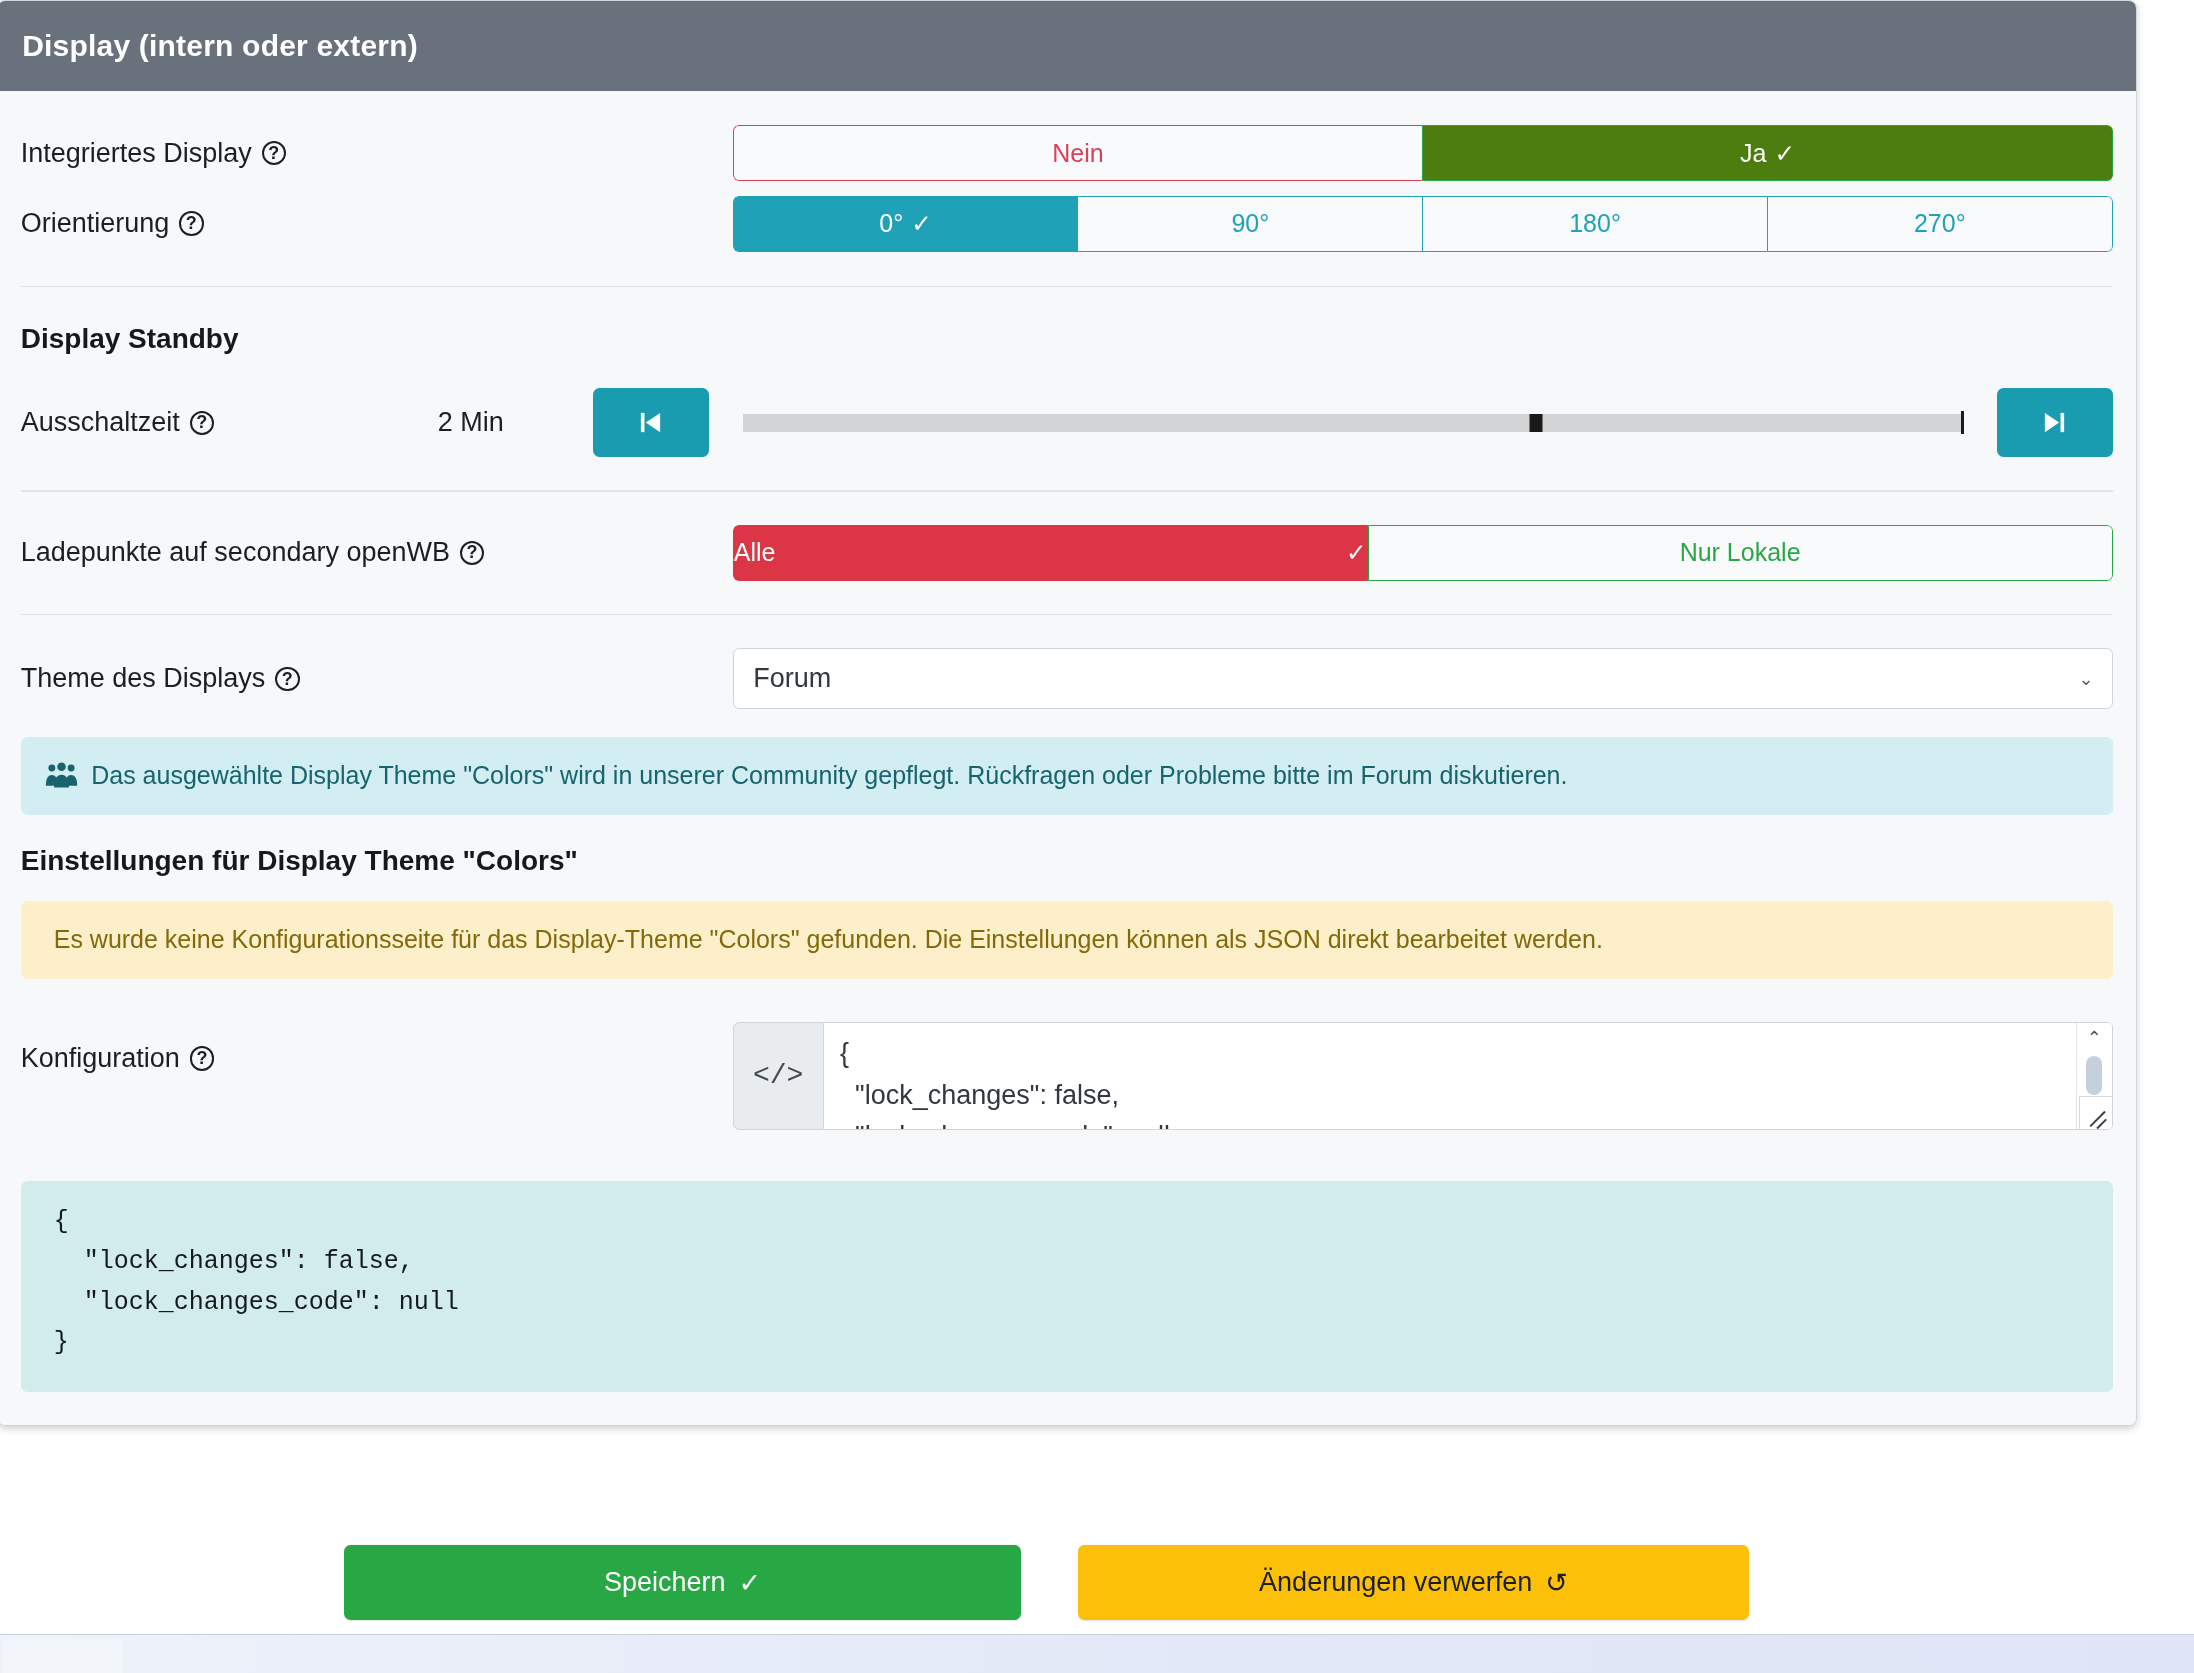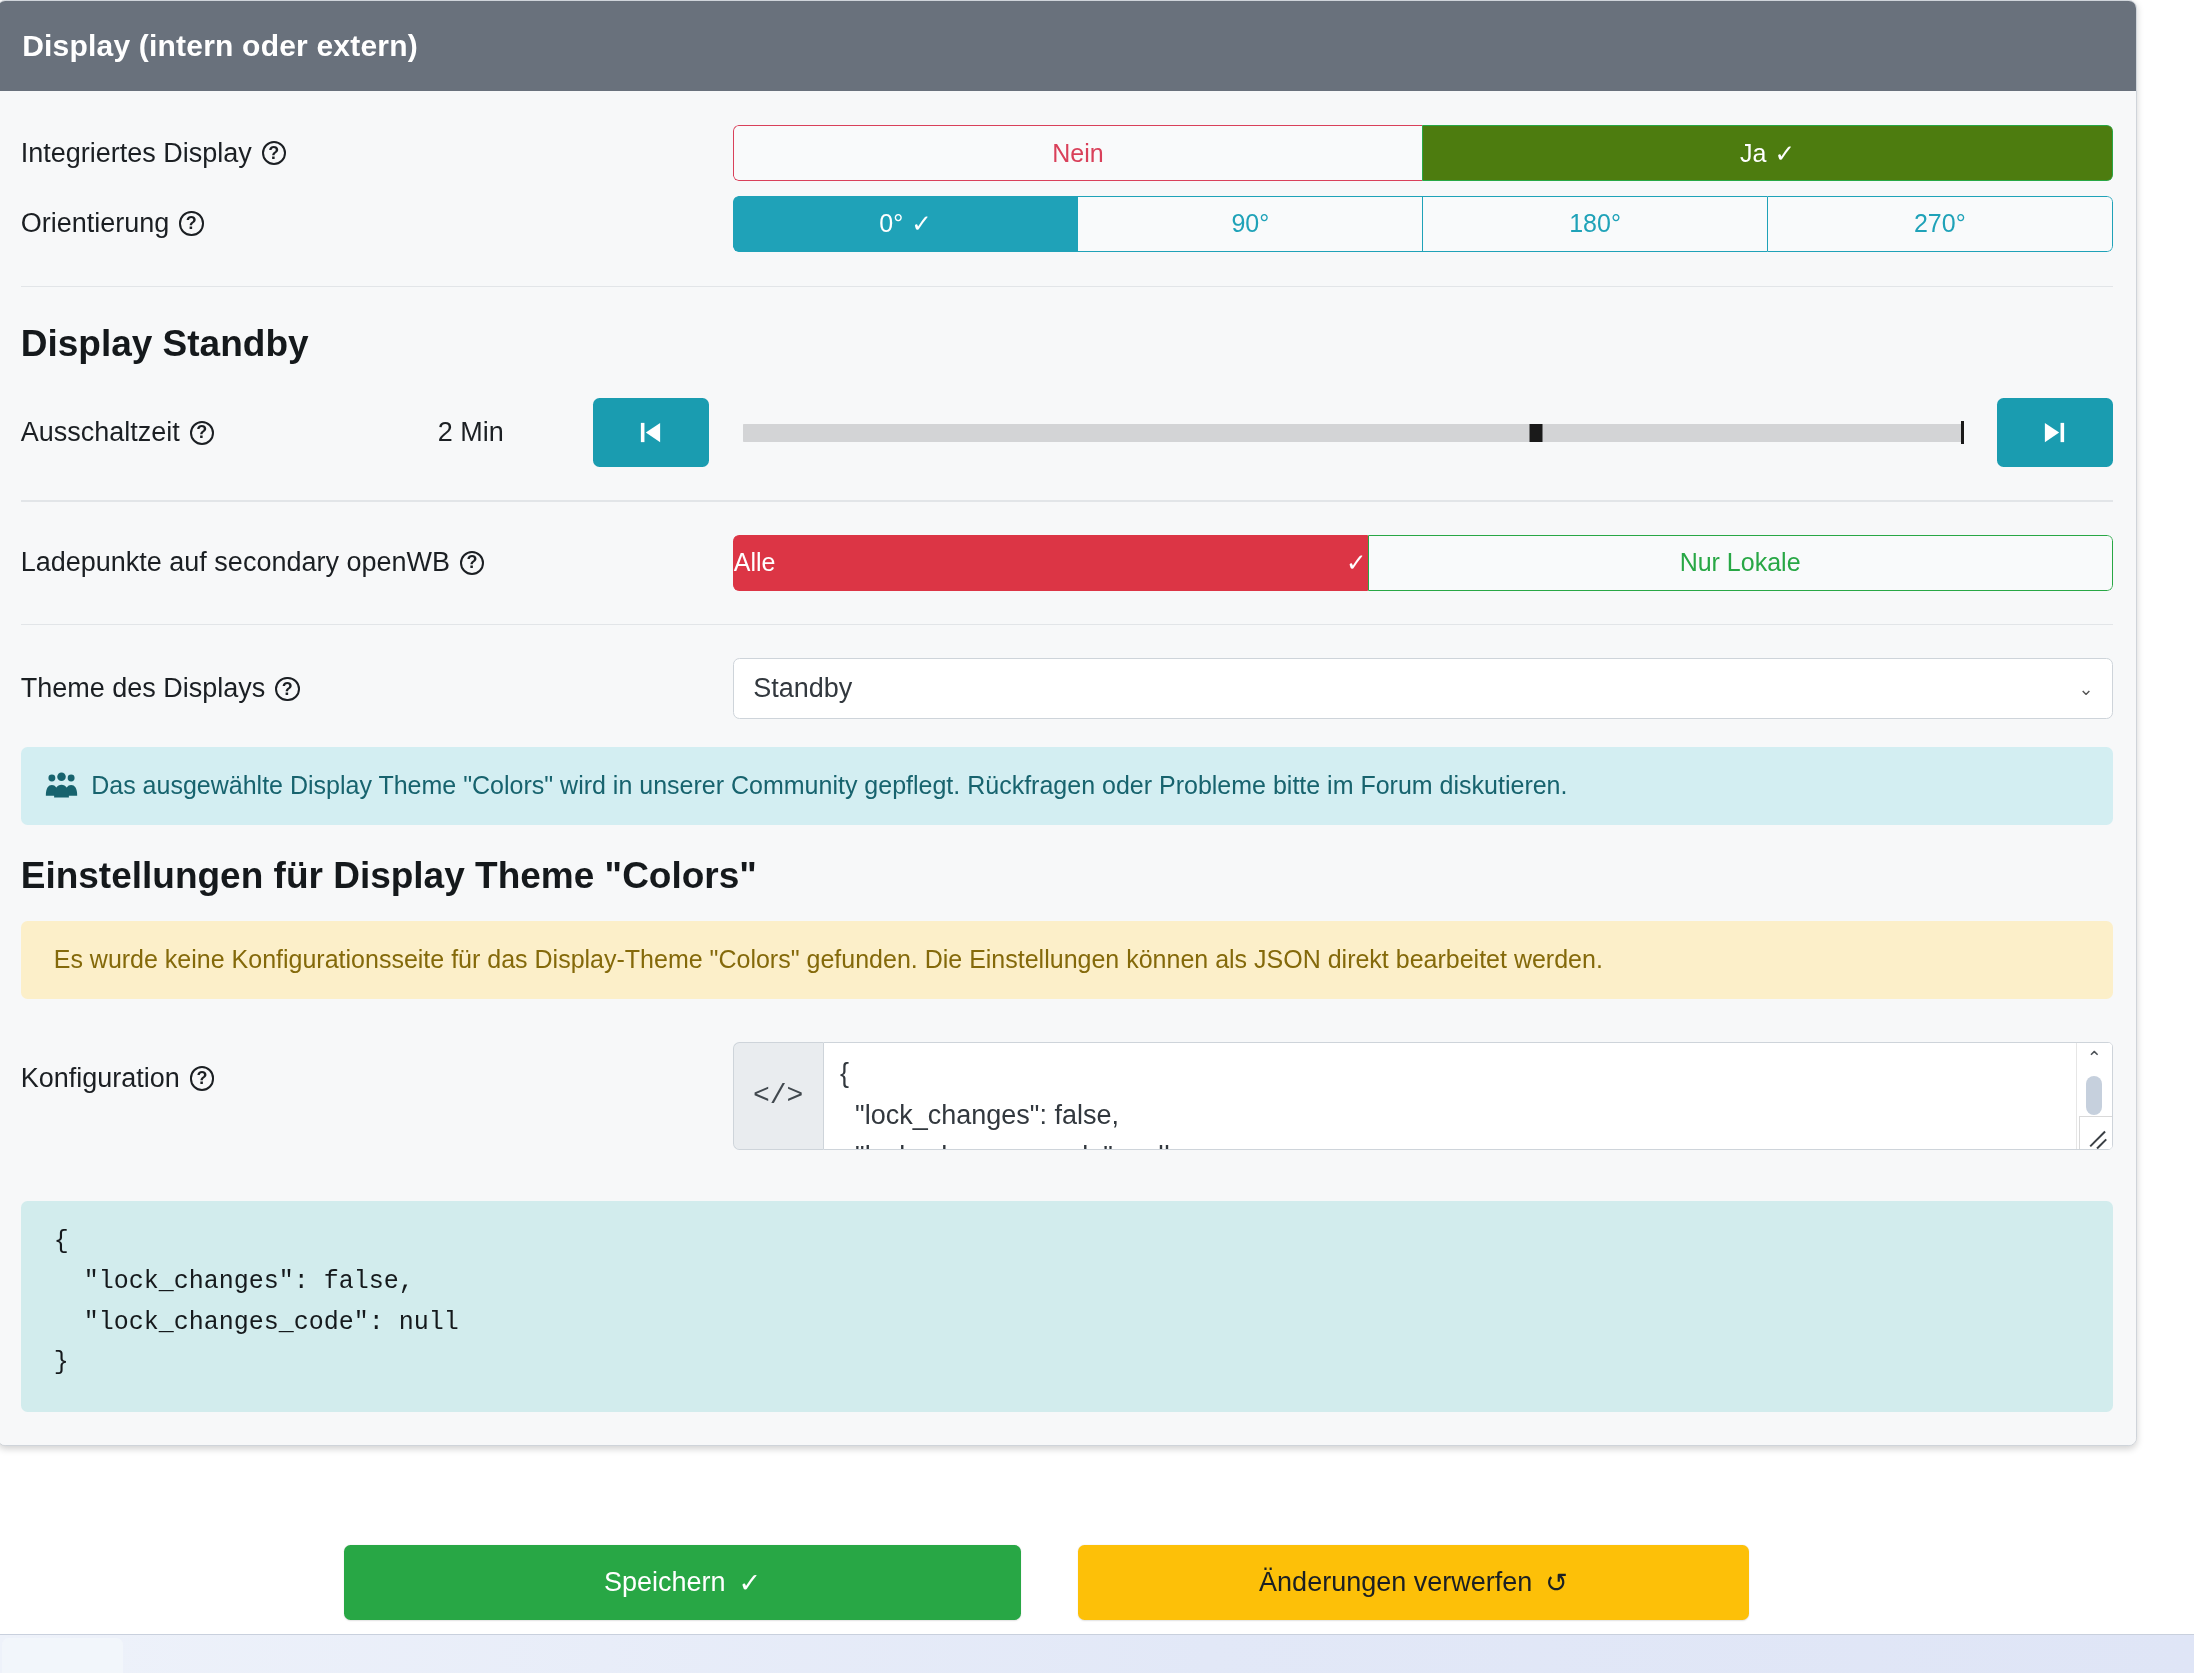--- a/index.html
+++ b/index.html
@@ -122,21 +122,21 @@
   .grp-orient .seg.active { background: #1fa2b8; color: #fff; }
 
   
   .grp-lp .seg:first-child { background: #dc3545; border-color: #dc3545; color: #fff;
         border-top-left-radius: 5.7px; border-bottom-left-radius: 5.7px; justify-content: space-between; }
   .grp-lp .seg:last-child  { border-color: #28a745; color: #28a745;
         border-top-right-radius: 5.7px; border-bottom-right-radius: 5.7px; }
 
   
   .section-title {
-    font-size: 37px;
+    font-size: 28px;
     font-weight: bold;
     color: #15191c;
     margin: 0;
   }
   .divider {
     height: 1.6px;
     background: #e2e5e8;
     width: 100%;
   }
 
@@ -472,21 +472,21 @@
 
       <div class="divider" style="margin:33px 0 0 0;"></div>
 
       <div class="row" style="margin-top:33px;">
         <div class="row-label">
           <span>Theme des Displays</span>
           <span class="help-icon">?</span>
         </div>
         <div class="row-control">
           <div class="select-box">
-            <span>Standby</span>
+            <span>Forum</span>
             <span class="select-caret">⌄</span>
           </div>
         </div>
       </div>
 
       <div class="alert alert-info" style="margin-top:28px;">
         <span class="people-icon">
           <svg width="33" height="28" viewBox="0 0 24 20">
             <circle cx="5" cy="4.2" r="2.5" fill="#17636e"></circle>
             <path d="M0.6 17 C0.6 11.6 2.4 9.3 5 9.3 C7.6 9.3 9.4 11.6 9.4 17 Z" fill="#17636e"></path>

